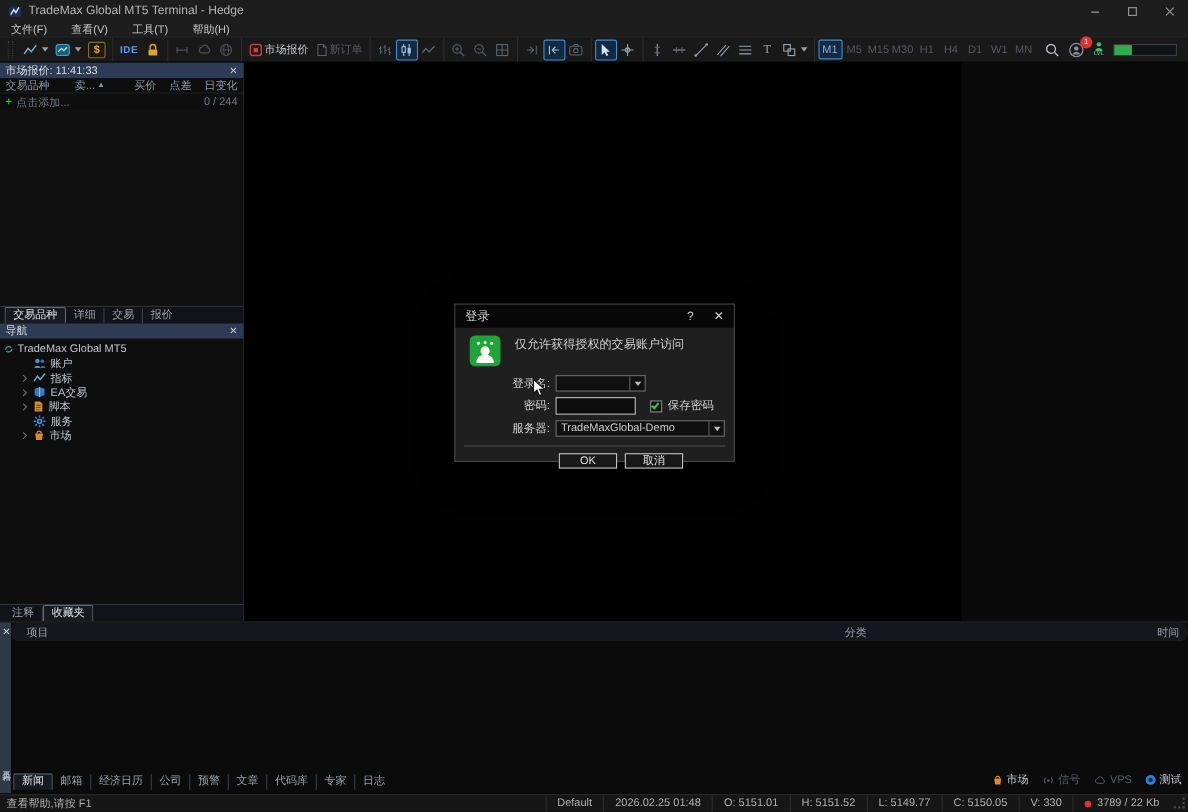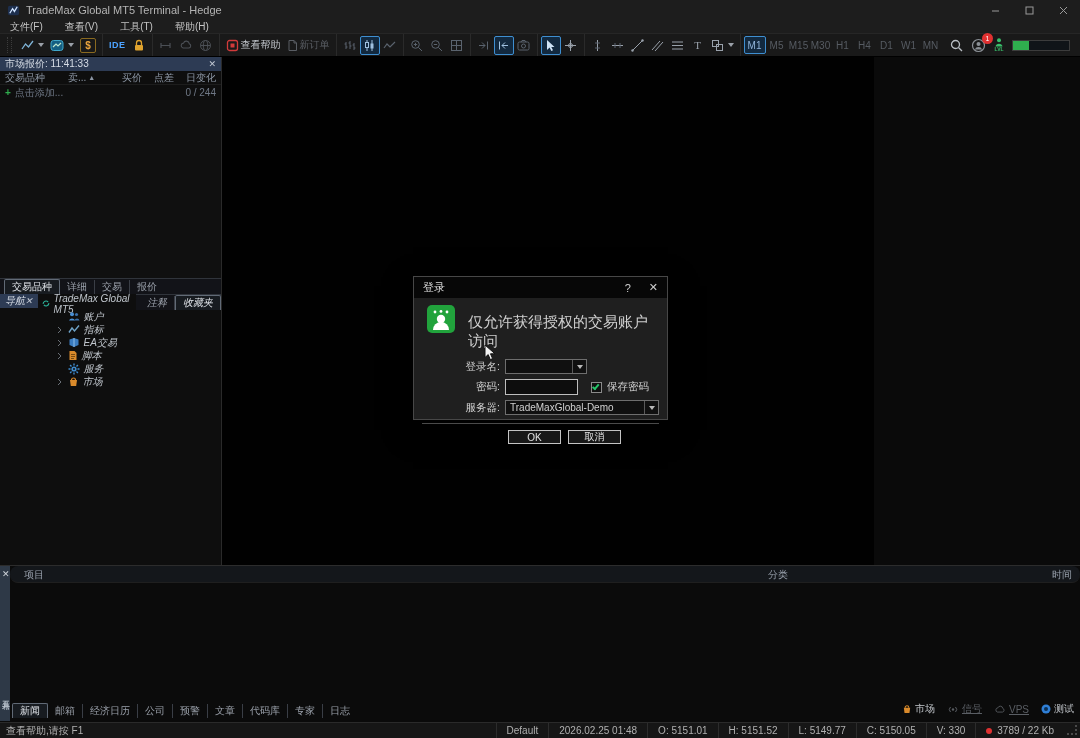--- a/index.html
+++ b/index.html
@@ -58,61 +58,61 @@
   .mw-addrow { height:15px; display:flex; align-items:center; font-size:10px; color:#6f7886; padding:0 5px; }
   .plus { color:#2fae4e; margin-right:4px; font-weight:bold; }
   .mw-counter { margin-left:auto; }
   .mw-fill { flex:1; background:#101010; }
 
   .tabbar { height:16px; display:flex; align-items:flex-end; background:#121318; border-top:1px solid #30343b; padding-left:4px; font-size:10px; }
   .tab { padding:1px 7px; color:#9aa0aa; border-right:1px solid #3a3e46; line-height:12px; }
   .tab.last { border-right:none; }
   .tab.active { border:1px solid #616a76; border-bottom:none; background:#171b20; color:#e0e4e9; border-radius:2px 2px 0 0; }
 
-  .nav-section { flex:1; display:flex; flex-direction:row;font-style:italic; }
+  .nav-section { flex:1; display:flex; flex-direction:column; }
   .tree { font-size:10px; color:#c0c6cd; padding:3px 0 0 4px; flex:1; background:#0e0e0e; }
   .tree-row { display:flex; align-items:center; height:13px; gap:4px; }
   .tree-row .chev { width:8px; display:flex; justify-content:center; }
   .tree-row.child { padding-left:14px; }
   .tree-label { color:#c0c6cd; }
 
   
   .toolbox { position:absolute; top:565px; left:0; width:1080px; height:155px; background:#0b0b0b; border-top:1px solid #2c2c2c; }
   .tb-strip { position:absolute; left:0; top:0; width:10px; height:155px; background:#2e3947; }
   .strip-label { position:absolute; bottom:24px; left:0; width:10px; writing-mode:vertical-rl; font-size:8px; color:#b9c2cd; letter-spacing:1px; }
   .toolbox-close { position:absolute; left:2px; top:3px; color:#cfd4da; font-size:9px; }
   .toolbox-header { position:absolute; left:10px; right:0; top:0; height:17px; background:#14171b; border-bottom:1px solid #1f1f1f; font-size:10px; color:#98a0ac;border-radius:8px; }
   .th-item { position:absolute; left:14px; top:2px; }
   .th-cat { position:absolute; left:758px; top:2px; }
   .th-time { position:absolute; right:8px; top:2px; }
   .toolbox-tabs { position:absolute; left:12px; bottom:2px; display:flex; align-items:flex-end; font-size:10px; }
   .toolbox-right-tabs { position:absolute; right:6px; bottom:4px; display:flex; align-items:center; gap:12px; font-size:10px; }
   .rt { display:flex; align-items:center; gap:3px; color:#c3c7cc; }
-  .rt.dim { color:#5a5e64;text-decoration:underline; }
+  .rt.dim { color:#5a5e64; }
 
   
   .statusbar { position:absolute; bottom:0; left:0; width:1080px; height:16px; background:#161616; border-top:1px solid #2a2a2a;
     display:flex; align-items:center; font-size:10px; color:#b0b0b0; }
   .sb-hint { padding-left:6px; }
   .sb-right { margin-left:auto; display:flex; align-items:center; height:100%; }
   .sb-seg { padding:0 10px; border-left:1px solid #2c2c2c; height:100%; display:flex; align-items:center; gap:5px; }
   .red-dot { width:6px; height:6px; border-radius:50%; background:#e03131; }
   .resize-grip { width:10px; height:10px; margin:0 3px; border-right:2px dotted #4a4a4a; border-bottom:2px dotted #4a4a4a; transform:translateY(-1px); }
 
   
   .dialog { position:absolute; left:413px; top:276px; width:255px; height:144px; background:#1f1f1f;
     border:1px solid #474747; box-shadow:0 10px 26px rgba(0,0,0,.85); font-size:11px; }
   .dlg-title { height:21px; background:#070707; display:flex; align-items:center; padding:0 9px; color:#dcdcdc; }
   .dlg-title .t { font-size:11px; }
   .dlg-title .q { margin-left:auto; color:#cfcfcf; }
   .dlg-title .x { margin-left:18px; color:#cfcfcf; }
   .dlg-body { position:relative; padding:7px 8px 0 8px; }
   .dlg-head { display:flex; align-items:flex-start; gap:13px; margin-bottom:8px; }
   .acct-icon { width:28px; height:28px; border-radius:5px; background:#21a33c; margin-left:5px; flex:none; }
-  .dlg-msg { color:#cfcfcf; font-size:15px; margin-top:8px; }
+  .dlg-msg { color:#cfcfcf; font-size:11px; }
   .frm-row { display:flex; align-items:center; margin-bottom:5px; }
   .frm-label { width:78px; text-align:right; margin-right:5px; color:#cfcfcf; font-size:10.5px; }
   .combo { height:15px; background:#101010; border:1px solid #6e6e6e; display:flex; align-items:center; position:relative; }
   .combo .val { flex:1; padding:0 4px; font-size:10px; color:#d0d0d0; white-space:nowrap; }
   .combo .dd { width:14px; height:100%; border-left:1px solid #5a5a5a; display:flex; align-items:center; justify-content:center; }
   .combo .dd i { width:0; height:0; border-left:3px solid transparent; border-right:3px solid transparent; border-top:4px solid #b9b9b9; }
   .combo.login { width:82px; }
   .combo.server { width:154px; }
   .txt-input { width:73px; height:16px; background:#0d0d0d; border:1px solid #bdbdbd; color:#e6e6e6; font-size:10px; padding:0 3px; outline:none; }
   .checkbox { width:11px; height:11px; border:1px solid #8a8a8a; background:#101010; margin:0 5px 0 13px; display:flex; align-items:center; justify-content:center; }
@@ -216,21 +216,21 @@
           </svg>
         </span>
     </div>
 
     <div class="tb-group">
       <span class="tb-btn">
           <svg class="i" width="13" height="13" viewBox="0 0 13 13">
             <rect x="1.5" y="1.5" width="10" height="10" rx="2" stroke="#d23b3b" fill="none" stroke-width="1.3"></rect>
             <rect x="4.5" y="4.5" width="4" height="4" fill="#d23b3b"></rect>
           </svg>
-          <span class="tb-label">查看帮助</span>
+          <span class="tb-label">市场报价</span>
         </span>
       <span class="tb-btn">
           <svg class="i" width="11" height="13" viewBox="0 0 11 13">
             <path d="M2 1.5 h5 l2.5 2.5 v7.5 h-7.5 z" stroke="#5a5e64" fill="none"></path>
             <path d="M7 1.5 v2.5 h2.5" stroke="#5a5e64" fill="none"></path>
           </svg>
           <span class="tb-label dim">新订单</span>
         </span>
     </div>
 

